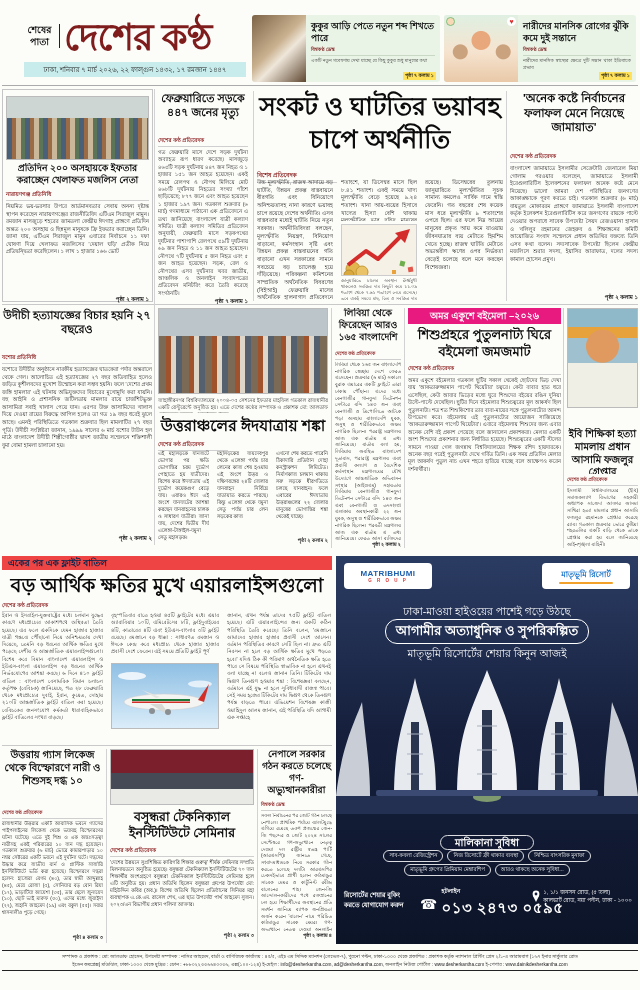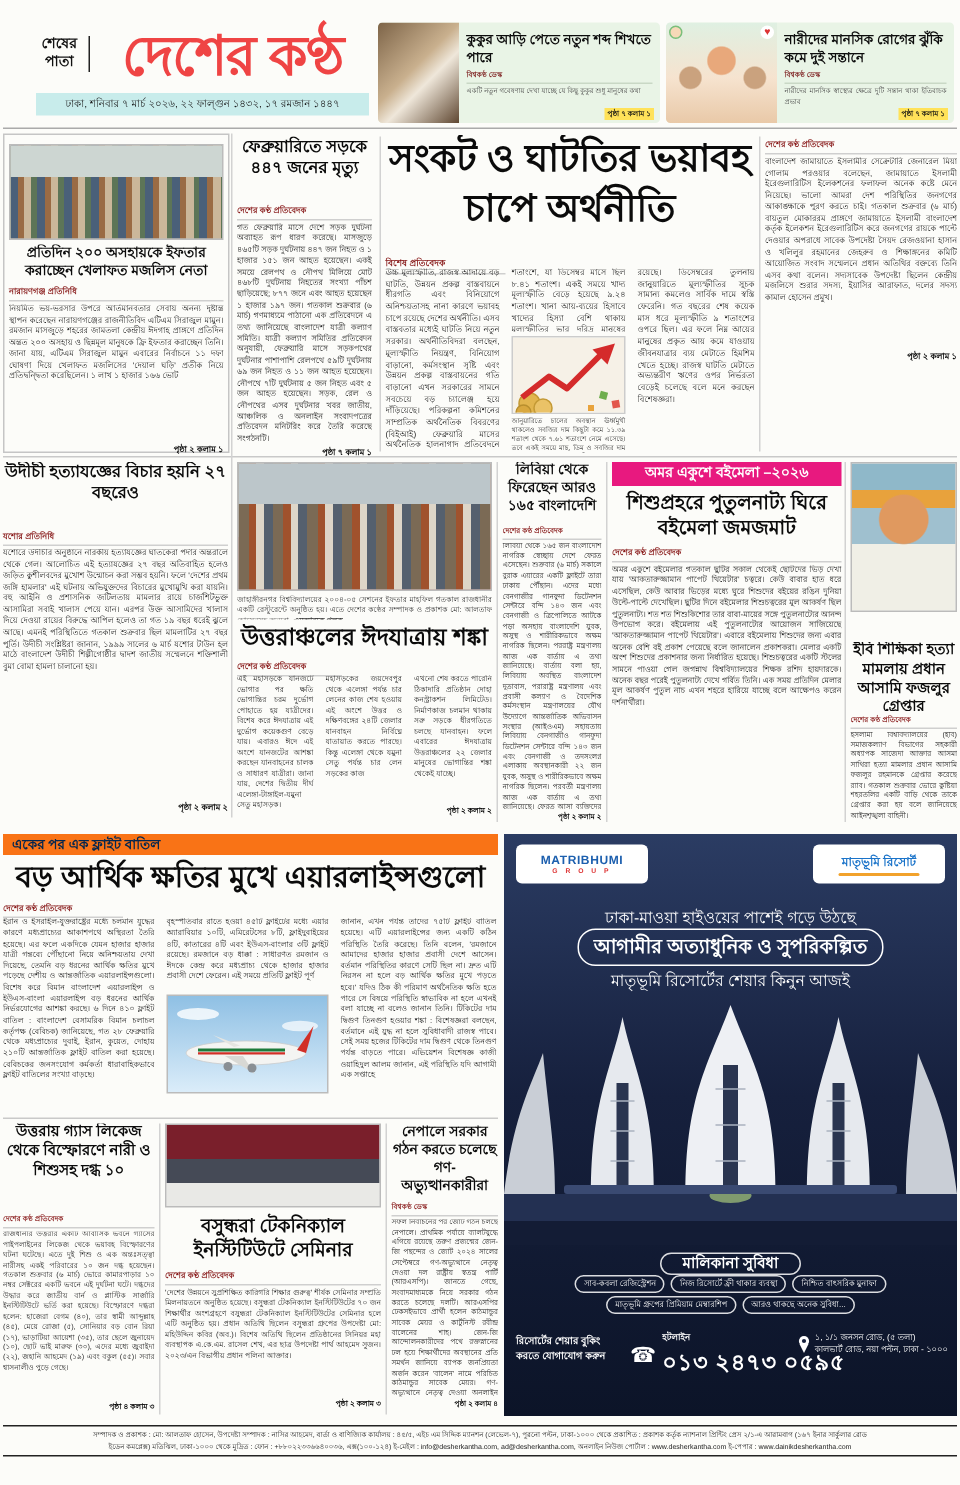--- a/index.html
+++ b/index.html
@@ -14,34 +14,34 @@
 .photo{overflow:hidden;border:1px solid #bbb}
 .cap{font-size:5px;color:#333;text-align:justify;line-height:1.35;overflow:hidden}
 .vr{position:absolute;width:1px;background:#d2d2d2}
 .hr{position:absolute;height:1px;background:#c9c9c9}
 .teaser{background:#e9f4e6;border-radius:3px;overflow:hidden;display:flex}
 .teaser .txt{padding:6px 5px 3px;flex:1;position:relative}
 .t-title{font-weight:bold;font-size:9px;line-height:1.3;color:#0d0d0d}
 .t-by{font-weight:bold;font-size:4.8px;color:#7c1d1d;margin-top:2px;border-bottom:1px solid #c9d8c5;padding-bottom:1px}
 .t-sn{font-size:4.6px;color:#444;margin-top:2px;line-height:1.35;text-align:justify}
 .t-ref{position:absolute;right:4px;bottom:2px;background:#ffe259;font-weight:bold;font-size:4.8px;padding:0 2px}
-.kicker{background:#f97316;color:#04264e;font-weight:bold;font-size:9px;line-height:14px;padding-left:6px}
+.kicker{background:#ef4444;color:#04264e;font-weight:bold;font-size:9px;line-height:14px;padding-left:6px}
 .banner{background:#e8197f;color:#fff;font-weight:bold;font-size:9.5px;text-align:center;line-height:16px}
 .pill{border:1px solid rgba(255,255,255,.85);border-radius:8px;color:#fff;font-size:5.4px;padding:1px 5px;white-space:nowrap}
 .adtxt{color:#fff;text-align:center}
 .chip{display:inline-block;border:1.5px solid #fff;border-radius:12px;padding:1px 10px}
 .logo-box{background:#fff;border-radius:4px;display:flex;flex-direction:column;align-items:center;justify-content:center;overflow:hidden}
 </style>
 </head>
 <body>
 
 <div class="page">
 
   <div class="abs" style="left:24px;top:24px;width:36px;text-align:center;font-size:9.5px;font-weight:bold;line-height:1.25;border-right:1.5px solid #222;padding-right:4px">শেষের পাতা</div>
-  <div class="abs" style="left:64px;top:8px;width:182px;height:52px;font-size:37px;font-weight:900;text-align:center;letter-spacing:-1px;color:#ef4444;overflow:hidden">দেশের কণ্ঠ</div>
+  <div class="abs" style="left:64px;top:8px;width:182px;height:52px;font-size:37px;font-weight:900;letter-spacing:-1px;color:#7f1d1d;overflow:hidden">দেশের কণ্ঠ</div>
   <div class="abs" style="left:24px;top:62px;width:222px;height:15px;background:#c8eceb;font-size:6.8px;line-height:15px;text-align:center;color:#1b1b1b">ঢাকা, শনিবার ৭ মার্চ ২০২৬, ২২ ফাল্গুন ১৪৩২, ১৭ রমজান ১৪৪৭</div>
 
   <div class="abs teaser" style="left:252px;top:15px;width:188px;height:67px">
     <div class="photo" style="width:54px;height:100%;border:none;background:linear-gradient(135deg,#7d6448 0%,#c9b08e 45%,#efe7da 60%,#5f4731 100%)"></div>
     <div class="txt">
       <div class="t-title">কুকুর আড়ি পেতে নতুন শব্দ শিখতে পারে</div>
       <div class="t-by">বিশ্বকণ্ঠ ডেস্ক</div>
       <div class="t-sn">একটি নতুন গবেষণায় দেখা যাচ্ছে যে কিছু কুকুর শুধু মানুষের কথা</div>
       <div class="t-ref">পৃষ্ঠা ৭ কলাম ১</div>
     </div>
@@ -100,20 +100,21 @@
         <rect x="50" y="45" width="4" height="4" fill="#e8a33c"></rect>
       <polyline points="6,40 24,26 36,34 60,10" fill="none" stroke="#d42b2b" stroke-width="4" stroke-linejoin="round"></polyline>
       <polygon points="53,8 68,4 63,18" fill="#d42b2b"></polygon>
     </svg>
   </div>
   <div class="abs cap" style="left:341px;top:278px;width:76px;height:24px;font-size:4.4px">জানুয়ারিতে চালের অবস্থান ঊর্ধ্বমুখী থাকলেও সবজির দাম কিছুটা কমে ১১.৩৯ শতাংশ থেকে ৭.৬১ শতাংশে নেমে এসেছে। তবে একই সময়ে মাছ, ডিম ও সবজির দাম বাড়ায় সামগ্রিক খাদ্য মূল্যস্ফীতির ওপর চাপ রয়েই গেছে</div>
   <div class="abs body" style="left:425px;top:179px;width:78px;height:122px">রয়েছে। ডিসেম্বরের তুলনায় জানুয়ারিতে মূল্যস্ফীতির সূচক সামান্য কমলেও সার্বিক দামে স্বস্তি ফেরেনি। গত বছরের শেষ কয়েক মাস ধরে মূল্যস্ফীতি ৯ শতাংশের ওপরে ছিল। এর ফলে নিম্ন আয়ের মানুষের প্রকৃত আয় কমে যাওয়ায় জীবনযাত্রার ব্যয় মেটাতে হিমশিম খেতে হচ্ছে। রাজস্ব ঘাটতি মেটাতে অভ্যন্তরীণ ঋণের ওপর নির্ভরতা বেড়েই চলেছে বলে মনে করছেন বিশেষজ্ঞরা।</div>
   <div class="vr" style="left:506px;top:91px;height:210px"></div>
 
   <div class="abs" style="left:510px;top:91px;width:128px">
+    <div class="hl" style="font-size:11.5px;height:60px">'অনেক কষ্টে নির্বাচনের ফলাফল মেনে নিয়েছে জামায়াত'</div>
     <div class="byline">দেশের কণ্ঠ প্রতিবেদক</div>
     <div class="body" style="height:128px;font-size:5.4px">বাংলাদেশ জামায়াতে ইসলামীর সেক্রেটারি জেনারেল মিয়া গোলাম পরওয়ার বলেছেন, জামায়াতে ইসলামী ইরেগুলারিটিস ইলেকশনের ফলাফল অনেক কষ্টে মেনে নিয়েছে। ভালো আমরা দেশ পরিস্থিতির জনগণের আকাঙ্ক্ষাকে পূরণ করতে চাই। গতকাল শুক্রবার (৬ মার্চ) বায়তুল মোকাররম প্রাঙ্গণে জামায়াতে ইসলামী বাংলাদেশ কর্তৃক ইলেকশন ইরেগুলারিটিস করে জনগণের রায়কে পাল্টে দেওয়ার অপরাধে সাবেক উপদেষ্টা সৈয়দ রেজওয়ানা হাসান ও খলিলুর রহমানের জেহরুব ও শিক্ষাঙ্গনের কমিটি আয়োজিত সংবাদ সম্মেলনে প্রধান অতিথির বক্তব্যে তিনি এসব কথা বলেন। সদ্যসাবেক উপদেষ্টা ছিলেন কেন্দ্রীয় মজলিসে শুরার সদস্য, ইয়াসির আরাফাত, দলের সদস্য কামাল হোসেন প্রমুখ।</div>
     <div class="refline">পৃষ্ঠা ২ কলাম ১</div>
   </div>
 
   <div class="hr" style="left:2px;top:304px;width:636px"></div>
 
   <div class="abs" style="left:2px;top:308px;width:150px">
     <div class="hl" style="font-size:11px;height:44px">উদীচী হত্যাযজ্ঞের বিচার হয়নি ২৭ বছরেও</div>
     <div class="byline">যশোর প্রতিনিধি</div>

